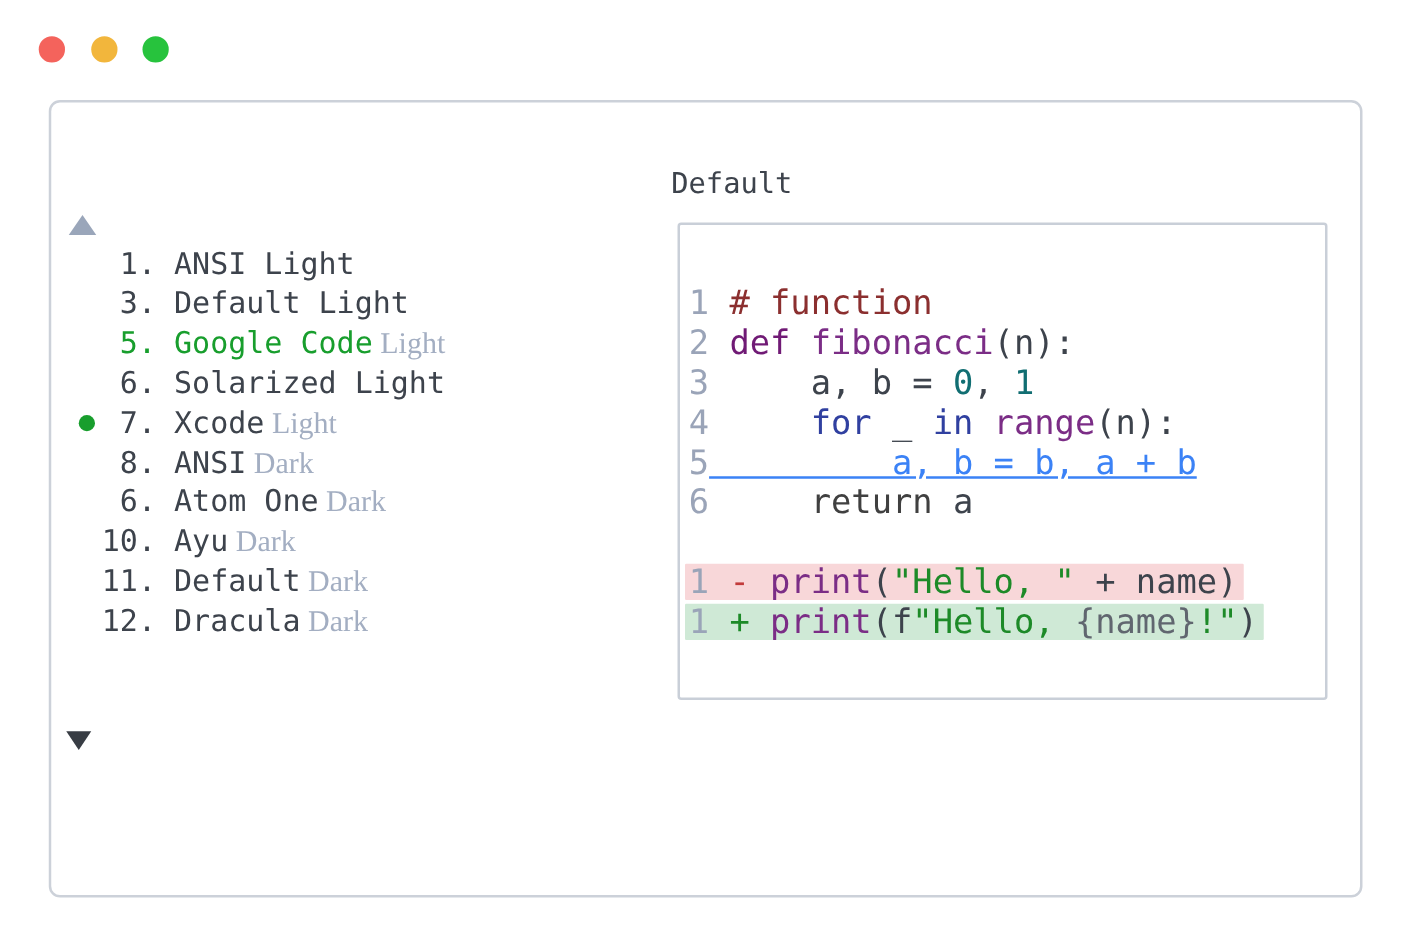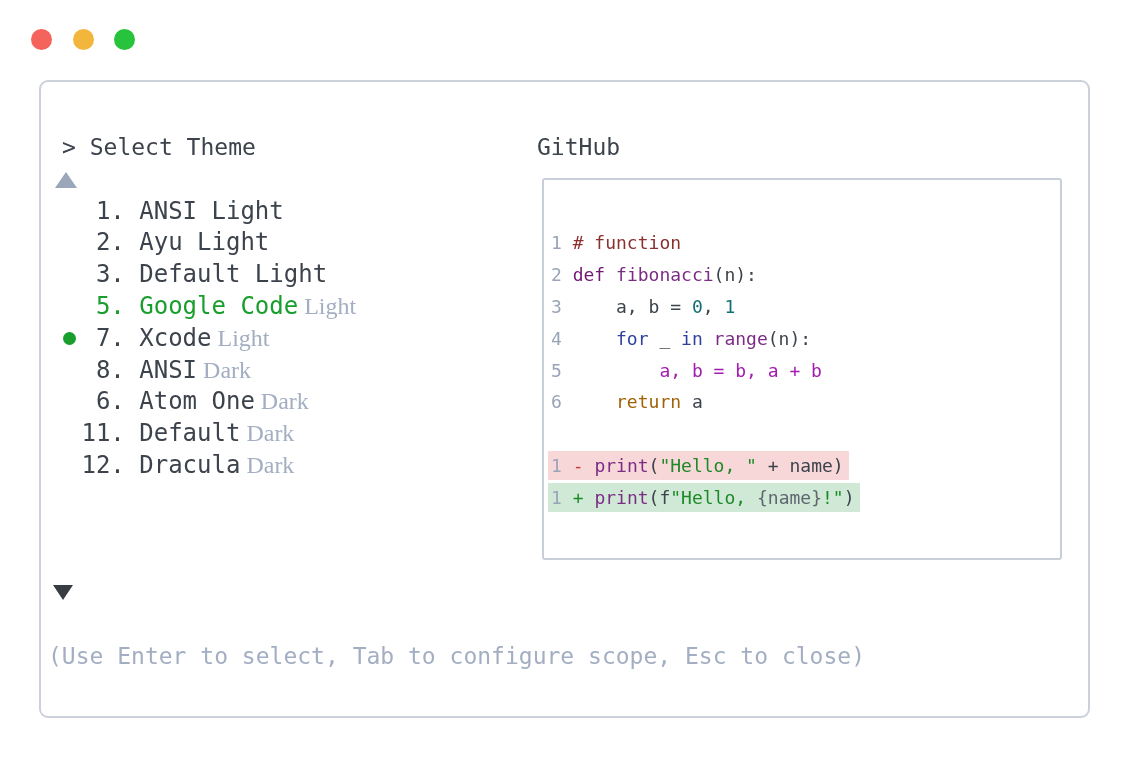--- a/index.html
+++ b/index.html
@@ -54,70 +54,69 @@
 
   
   .footer-help { left: 7px; top: 559px; color: var(--muted); }
 
   
   .preview-box {
     position: absolute; left: 501px; top: 96px; width: 520px; height: 382px;
     border: 2px solid var(--preview-border); border-radius: 3px; background: #fff;
   }
   .code-line {
-    position: absolute; left: 510px; white-space: pre; font-size: 18px;
+    position: absolute; left: 510px; white-space: pre; font-size: 27px;
     line-height: 31.8px; color: var(--text);
   }
   .code-line .hl {
     display: inline-block; line-height: 29px; padding: 0 5px 0 3px;
     margin-left: -3px; border-radius: 1px;
   }
 </style>
 </head>
 <body>
 
 <div class="stage">
 
   <span class="dot red"></span>
   <span class="dot yellow"></span>
   <span class="dot green"></span>
 
   <div class="window">
 
-    <div class="line prompt-line">&gt; Select Theme</div>
 
-    <div class="line preview-label">GitHub</div>
+    <div class="line preview-label">Default</div>
 
     <div class="tri-up"></div>
 
     <div class="theme-list" id="theme-list">
         <div class="row"><span>  1. ANSI Light</span></div>
-        <div class="row"><span>  2. Ayu Light</span></div>
         <div class="row"><span>  3. Default Light</span></div>
         <div class="row sel"><span>  5. Google Code</span><span class="variant"> Light</span></div>
+        <div class="row"><span>  6. Solarized Light</span></div>
         <div class="row"><span>  7. Xcode</span><span class="variant"> Light</span></div>
         <div class="row"><span>  8. ANSI</span><span class="variant"> Dark</span></div>
         <div class="row"><span>  6. Atom One</span><span class="variant"> Dark</span></div>
+        <div class="row"><span> 10. Ayu</span><span class="variant"> Dark</span></div>
         <div class="row"><span> 11. Default</span><span class="variant"> Dark</span></div>
         <div class="row"><span> 12. Dracula</span><span class="variant"> Dark</span></div>
       </div>
 
     <div class="sel-bullet"></div>
 
     <div class="tri-down"></div>
 
-    <div class="line footer-help">(Use Enter to select, Tab to configure scope, Esc to close)</div>
 
     <div class="preview-box"></div>
 
     <div id="code-lines">
         <div class="code-line" style="top: 145.4px;"><span><span style="color: rgb(154, 164, 184);">1</span><span style="color: rgb(61, 67, 76);"> </span><span style="color: rgb(139, 47, 47);"># function</span></span></div>
         <div class="code-line" style="top: 177.2px;"><span><span style="color: rgb(154, 164, 184);">2</span><span style="color: rgb(61, 67, 76);"> </span><span style="color: #701a75;">def</span><span style="color: rgb(61, 67, 76);"> </span><span style="color: rgb(123, 45, 134);">fibonacci</span><span style="color: rgb(61, 67, 76);">(n):</span></span></div>
         <div class="code-line" style="top: 209px;"><span><span style="color: rgb(154, 164, 184);">3</span><span style="color: rgb(61, 67, 76);">     a, b = </span><span style="color: rgb(17, 110, 114);">0</span><span style="color: rgb(61, 67, 76);">, </span><span style="color: rgb(17, 110, 114);">1</span></span></div>
         <div class="code-line" style="top: 240.8px;"><span><span style="color: rgb(154, 164, 184);">4</span><span style="color: rgb(61, 67, 76);">     </span><span style="color: rgb(48, 64, 160);">for</span><span style="color: rgb(61, 67, 76);"> _ </span><span style="color: rgb(48, 64, 160);">in</span><span style="color: rgb(61, 67, 76);"> </span><span style="color: rgb(123, 45, 134);">range</span><span style="color: rgb(61, 67, 76);">(n):</span></span></div>
-        <div class="code-line" style="top: 272.6px;"><span><span style="color: rgb(154, 164, 184);">5</span><span style="color: #a21caf;">         a, b = b, a + b</span></span></div>
-        <div class="code-line" style="top: 304.4px;"><span><span style="color: rgb(154, 164, 184);">6</span><span style="color: rgb(61, 67, 76);">     </span><span style="color: #a16207; margin-top: 36px;">return</span><span style="color: rgb(61, 67, 76);"> a</span></span></div>
+        <div class="code-line" style="top: 272.6px;"><span><span style="color: rgb(154, 164, 184);">5</span><span style="color: #3b82f6; text-decoration: underline;">         a, b = b, a + b</span></span></div>
+        <div class="code-line" style="top: 304.4px;"><span><span style="color: rgb(154, 164, 184);">6</span><span style="color: rgb(61, 67, 76);">     </span><span style="color: #404040; margin-top: 36px;">return</span><span style="color: rgb(61, 67, 76);"> a</span></span></div>
         <div class="code-line" style="top: 368px;"><span class="hl" style="background: rgb(248, 215, 217);"><span style="color: rgb(154, 164, 184);">1</span><span style="color: rgb(61, 67, 76);"> </span><span style="color: rgb(194, 59, 59);">-</span><span style="color: rgb(61, 67, 76);"> </span><span style="color: rgb(123, 45, 134);">print</span><span style="color: rgb(61, 67, 76);">(</span><span style="color: rgb(29, 138, 40);">"Hello, "</span><span style="color: rgb(61, 67, 76);"> + name</span><span style="color: rgb(61, 67, 76);">)</span></span></div>
         <div class="code-line" style="top: 399.8px;"><span class="hl" style="background: rgb(207, 233, 214);"><span style="color: rgb(154, 164, 184);">1</span><span style="color: rgb(61, 67, 76);"> </span><span style="color: rgb(29, 138, 40);">+</span><span style="color: rgb(61, 67, 76);"> </span><span style="color: rgb(123, 45, 134);">print</span><span style="color: rgb(61, 67, 76);">(f</span><span style="color: rgb(29, 138, 40);">"Hello, </span><span style="color: rgb(96, 102, 111);">{name}</span><span style="color: rgb(29, 138, 40);">!"</span><span style="color: rgb(61, 67, 76);">)</span></span></div>
       </div>
 
   </div>
 </div>
 
 </body></html>

